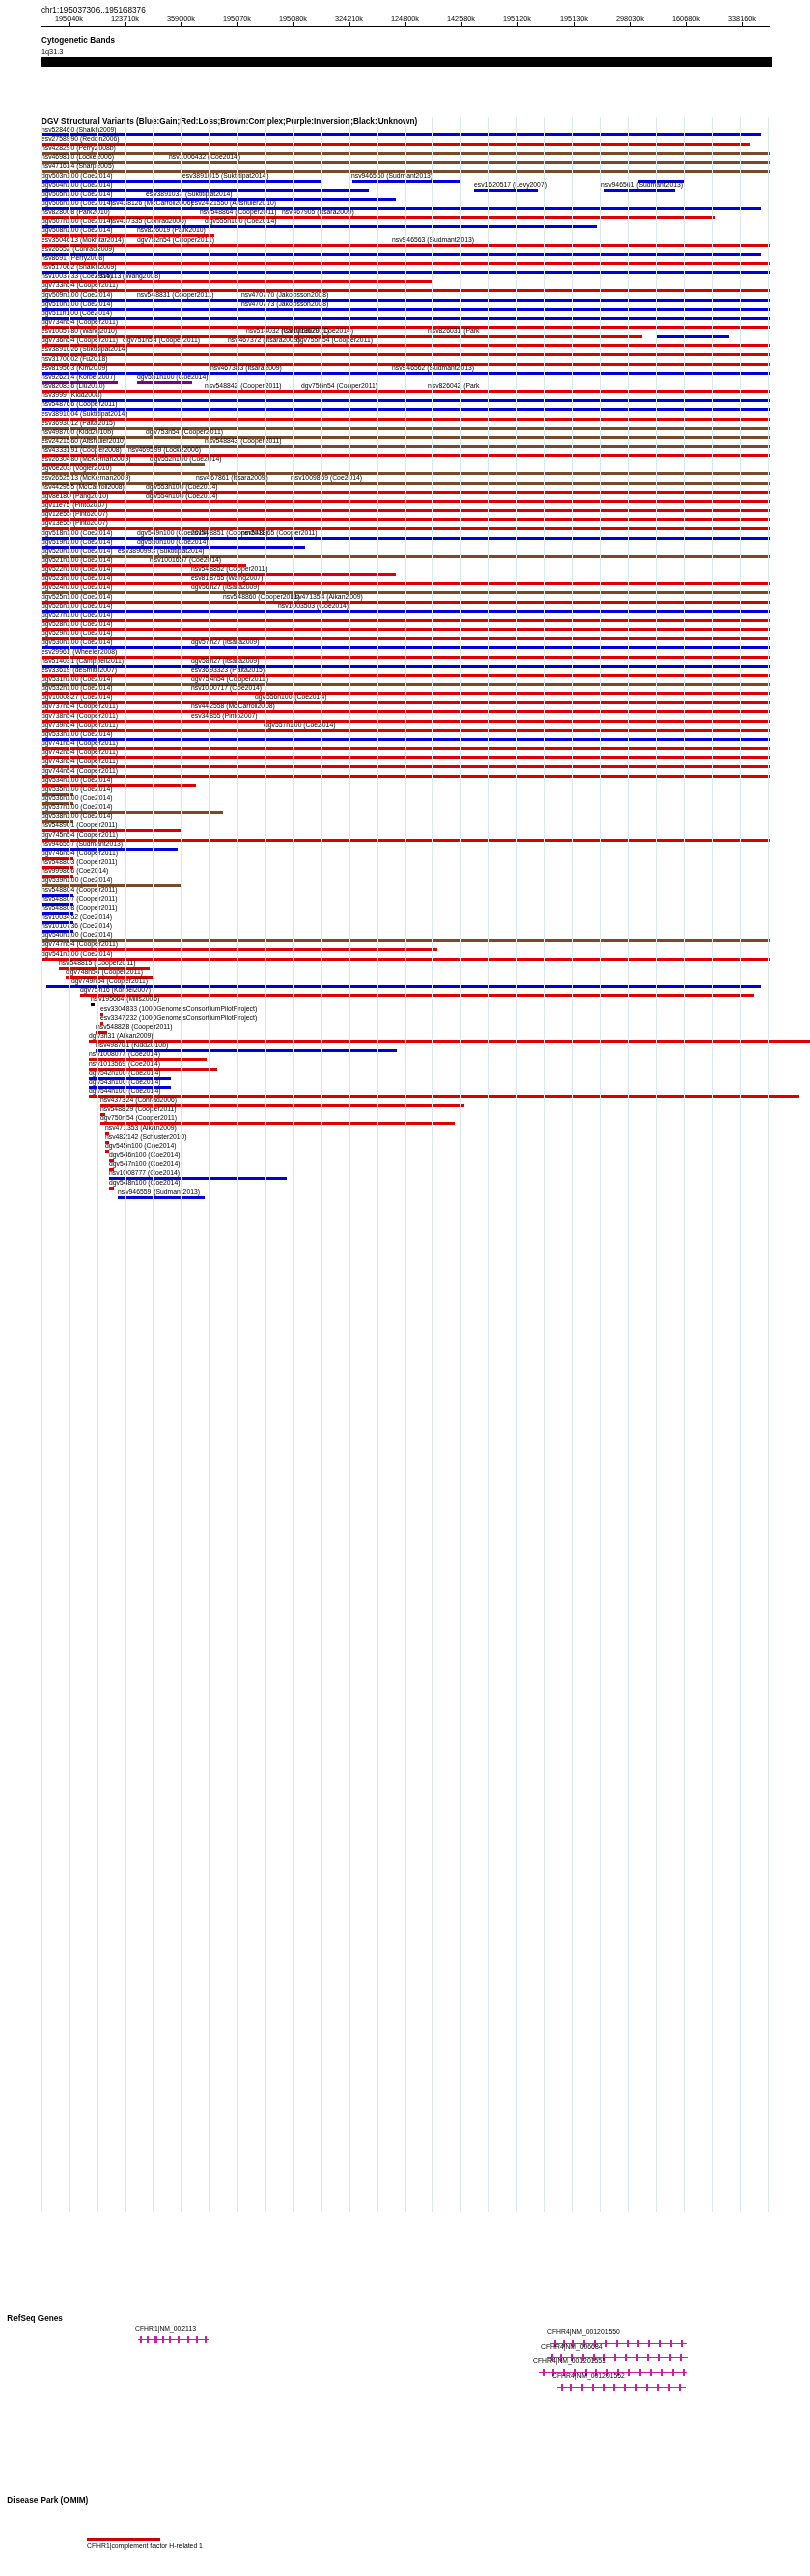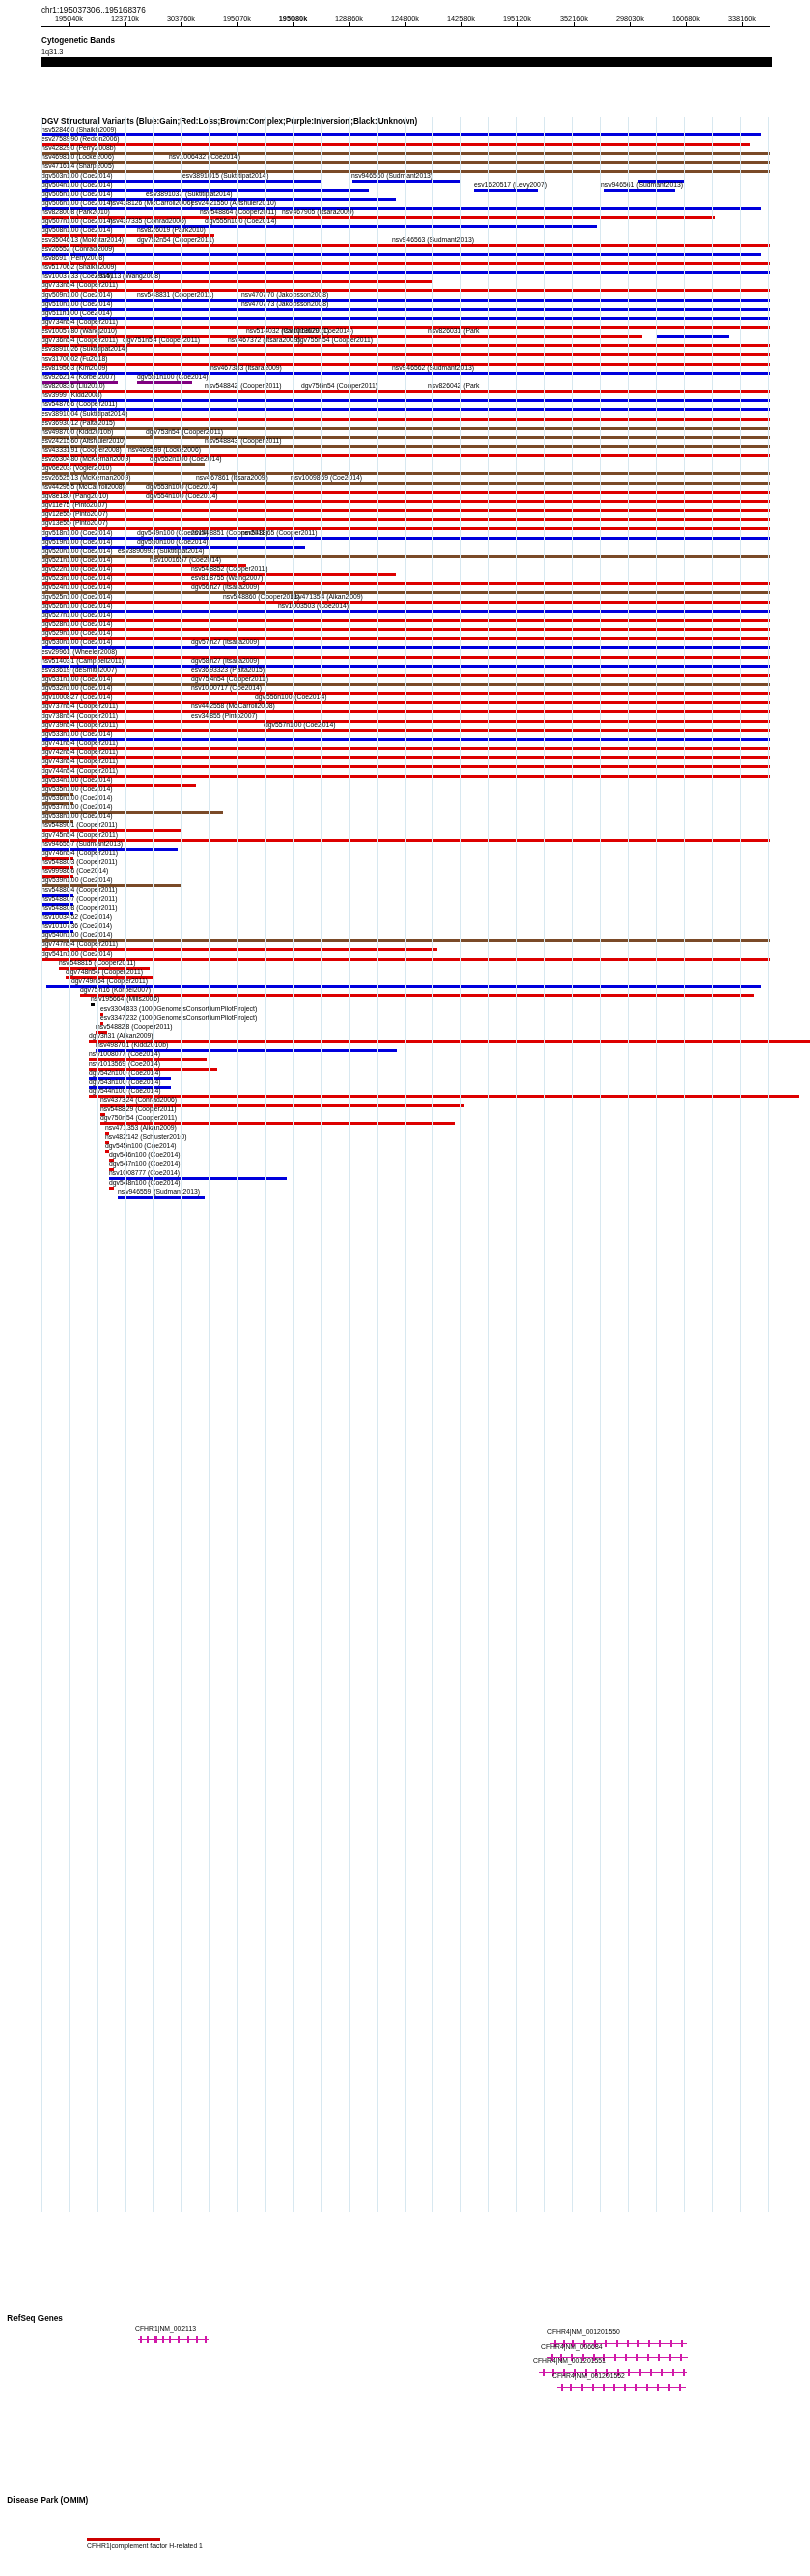--- a/index.html
+++ b/index.html
@@ -40,35 +40,35 @@
 <div class="page">
 
   <div class="coord">chr1:195037306..195168376</div>
   <div class="ruler" id="ruler">
     <div class="tickline"></div>
   <div class="tk" style="left: 28px;"></div>
       <div class="tkl" style="left: 28px;">195040k</div>
       <div class="tk" style="left: 84px;"></div>
       <div class="tkl" style="left: 84px;">123710k</div>
       <div class="tk" style="left: 140px;"></div>
-      <div class="tkl" style="left: 140px;">303760k</div>
+      <div class="tkl" style="left: 140px;">359000k</div>
       <div class="tk" style="left: 196px;"></div>
       <div class="tkl" style="left: 196px;">195070k</div>
       <div class="tk" style="left: 252px;"></div>
-      <div class="tkl" style="left: 252px; font-weight: bold;">195080k</div>
+      <div class="tkl" style="left: 252px;">195080k</div>
       <div class="tk" style="left: 308px;"></div>
-      <div class="tkl" style="left: 308px;">128860k</div>
+      <div class="tkl" style="left: 308px;">324210k</div>
       <div class="tk" style="left: 364px;"></div>
       <div class="tkl" style="left: 364px;">124800k</div>
       <div class="tk" style="left: 420px;"></div>
       <div class="tkl" style="left: 420px;">142580k</div>
       <div class="tk" style="left: 476px;"></div>
       <div class="tkl" style="left: 476px;">195120k</div>
       <div class="tk" style="left: 533px;"></div>
-      <div class="tkl" style="left: 533px;">352160k</div>
+      <div class="tkl" style="left: 533px;">195130k</div>
       <div class="tk" style="left: 589px;"></div>
       <div class="tkl" style="left: 589px;">298030k</div>
       <div class="tk" style="left: 645px;"></div>
       <div class="tkl" style="left: 645px;">160680k</div>
       <div class="tk" style="left: 701px;"></div>
       <div class="tkl" style="left: 701px;">338160k</div>
     </div>
 
   <div class="sec-title" style="left:41px;top:36px;">Cytogenetic Bands</div>
   <div class="cyto-label" style="top:47px;">1q31.3</div>

